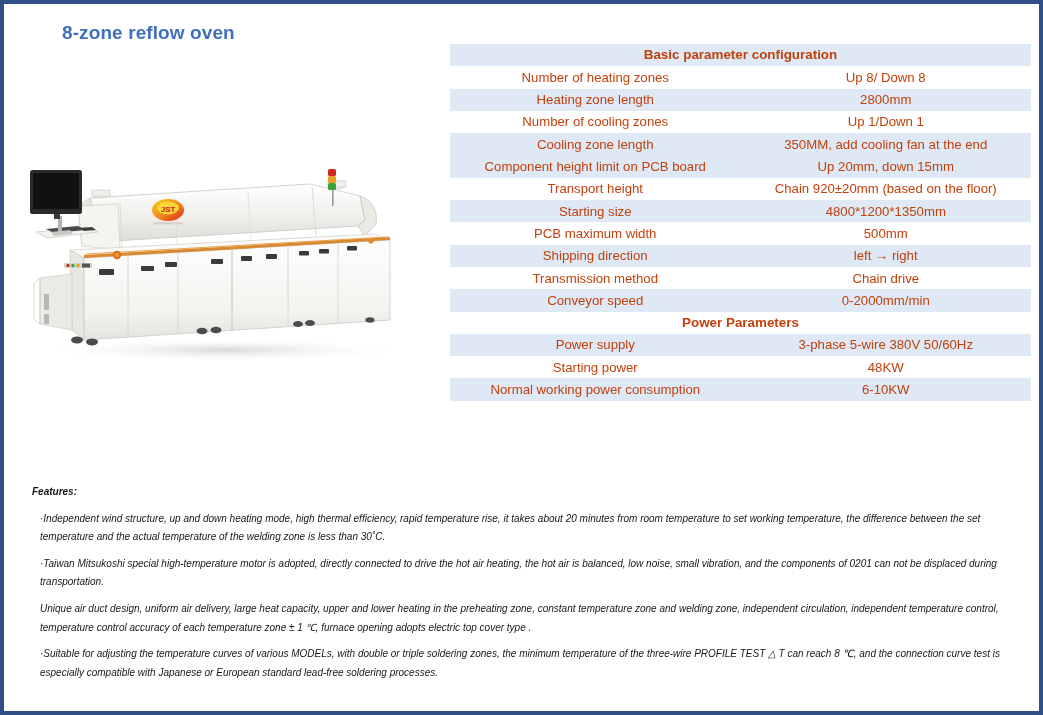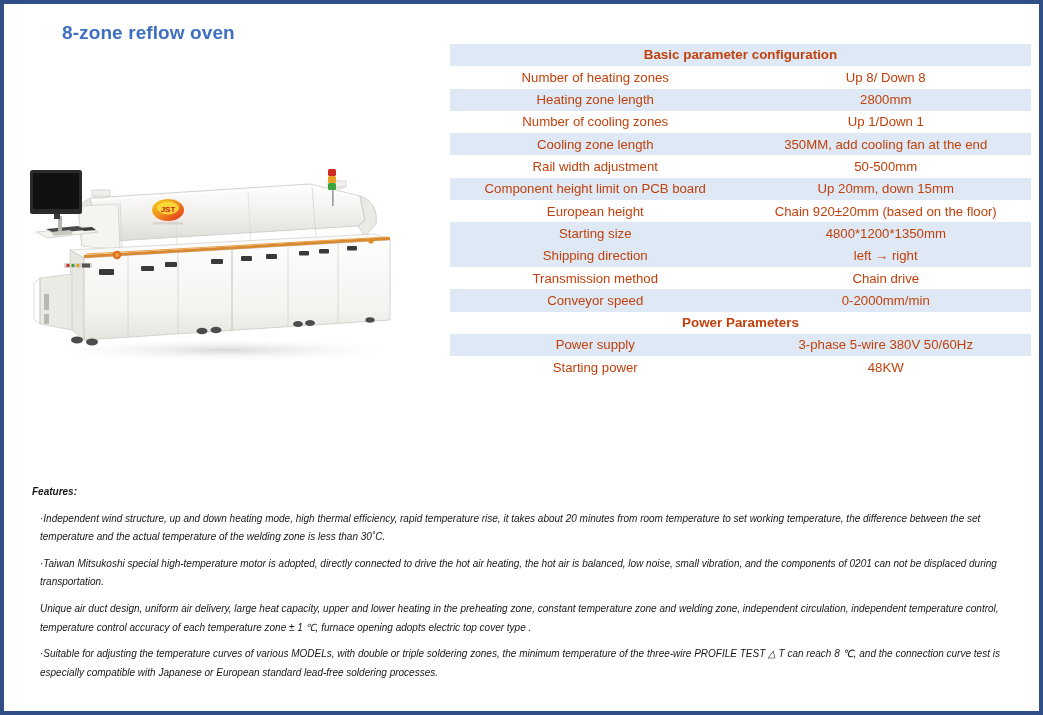--- a/index.html
+++ b/index.html
@@ -223,36 +223,36 @@
         <td class="v">2800mm</td>
       </tr>
       <tr class="white">
         <td class="k">Number of cooling zones</td>
         <td class="v">Up 1/Down 1</td>
       </tr>
       <tr class="blue">
         <td class="k">Cooling zone length</td>
         <td class="v">350MM, add cooling fan at the end</td>
       </tr>
-      <tr class="white tall2">
-        <td class="k">Rail width adjustment</td>
-        <td class="v">50-500mm</td>
-      </tr>
       <tr class="blue tall2">
         <td class="k">Component height limit on PCB board</td>
         <td class="v">Up 20mm, down 15mm</td>
       </tr>
       <tr class="white">
-        <td class="k">European height</td>
+        <td class="k">Transport height</td>
         <td class="v">Chain 920±20mm (based on the floor)</td>
       </tr>
       <tr class="blue">
         <td class="k">Starting size</td>
         <td class="v">4800*1200*1350mm</td>
       </tr>
+      <tr class="white">
+        <td class="k">PCB maximum width</td>
+        <td class="v">500mm</td>
+      </tr>
       <tr class="blue">
         <td class="k">Shipping direction</td>
         <td class="v">left → right</td>
       </tr>
       <tr class="white">
         <td class="k">Transmission method</td>
         <td class="v">Chain drive</td>
       </tr>
       <tr class="blue">
         <td class="k">Conveyor speed</td>
@@ -262,20 +262,24 @@
       <tr class="white">
         <td class="section" colspan="2">Power Parameters</td>
       </tr>
       <tr class="blue">
         <td class="k">Power supply</td>
         <td class="v">3-phase 5-wire 380V 50/60Hz</td>
       </tr>
       <tr class="white">
         <td class="k">Starting power</td>
         <td class="v">48KW</td>
+      </tr>
+      <tr class="blue">
+        <td class="k">Normal working power consumption</td>
+        <td class="v">6-10KW</td>
       </tr>
     </tbody>
   </table>
 
   <div id="features">
     <div class="head">Features:</div>
     <p>·Independent wind structure, up and down heating mode, high thermal efficiency, rapid temperature rise, it takes about 20 minutes from room temperature to set working temperature, the difference between the set temperature and the actual temperature of the welding zone is less than 30˚C.</p>
     <p>·Taiwan Mitsukoshi special high-temperature motor is adopted, directly connected to drive the hot air heating, the hot air is balanced, low noise, small vibration, and the components of 0201 can not be displaced during transportation.</p>
     <p>Unique air duct design, uniform air delivery, large heat capacity, upper and lower heating in the preheating zone, constant temperature zone and welding zone, independent circulation, independent temperature control, temperature control accuracy of each temperature zone ± 1 ℃, furnace opening adopts electric top cover type .</p>
     <p>·Suitable for adjusting the temperature curves of various MODELs, with double or triple soldering zones, the minimum temperature of the three-wire PROFILE TEST △ T can reach 8 ℃, and the connection curve test is especially compatible with Japanese or European standard lead-free soldering processes.</p>

